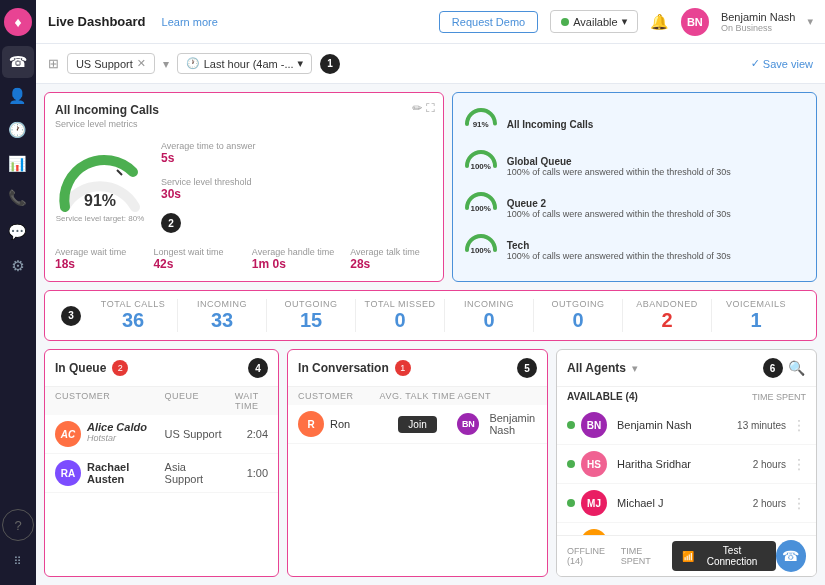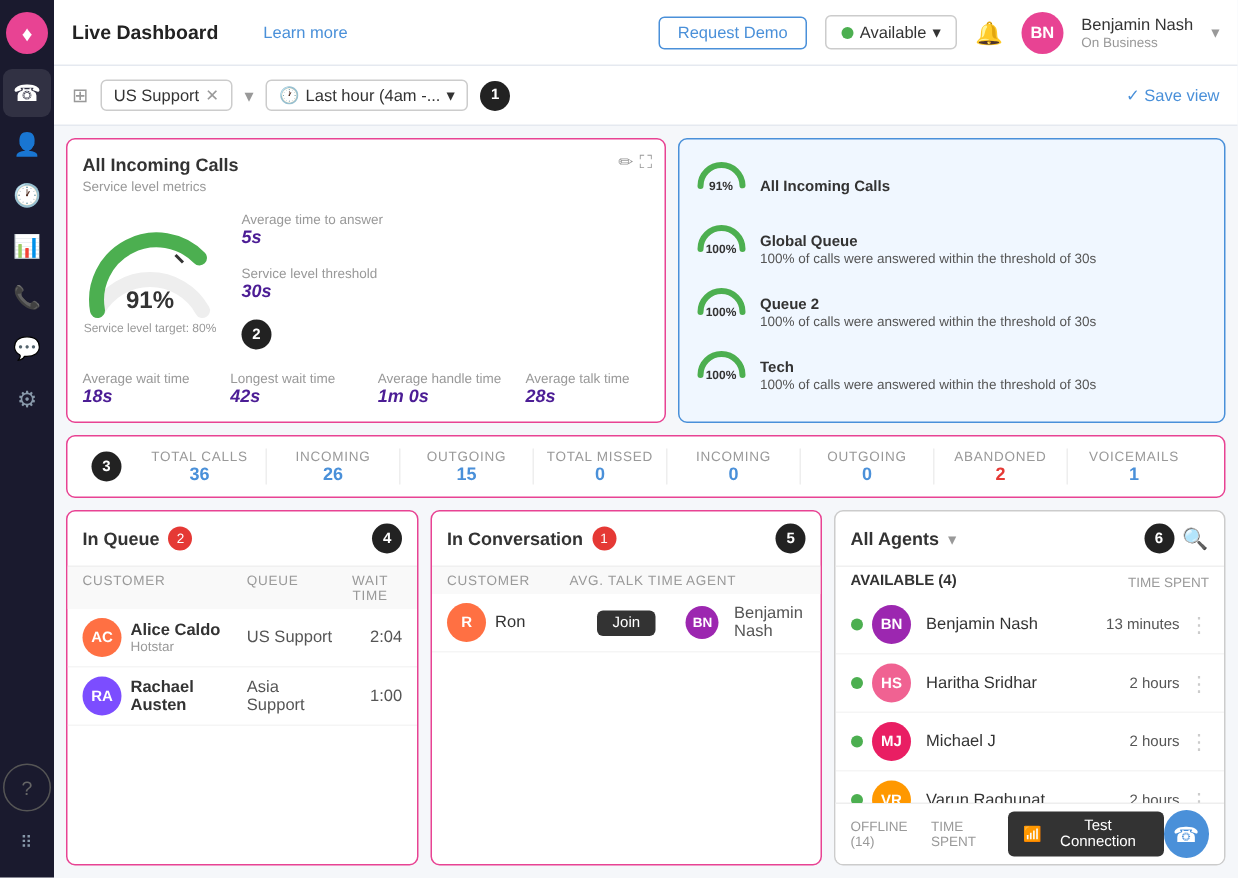--- a/index.html
+++ b/index.html
@@ -25,21 +25,21 @@
 
     
     .main { position: absolute; left: 36px; top: 0; right: 0; bottom: 0; display: flex; flex-direction: column; }
 
     
     .header {
       height: 44px; background: #fff; border-bottom: 1px solid #e5e9f0;
       display: flex; align-items: center; padding: 0 12px; gap: 12px;
     }
     .header-title { font-size: 13px; font-weight: 600; color: #222; }
-    .header-learn { font-size: 11px; color: #4a90d9; margin-left: 18px; }
+    .header-learn { font-size: 11px; color: #4a90d9; margin-left: 4px; }
     .header-spacer { flex: 1; }
     .header-btn {
       border: 1px solid #ccc; border-radius: 4px; padding: 4px 12px;
       font-size: 11px; cursor: pointer; display: flex; align-items: center; gap: 4px;
       background: #fff; color: #333;
     }
     .header-btn.primary { background: #fff; border-color: #4a90d9; color: #4a90d9; }
     .header-status {
       border: 1px solid #ccc; border-radius: 4px; padding: 4px 10px;
       font-size: 11px; cursor: pointer; display: flex; align-items: center; gap: 4px;
@@ -89,42 +89,42 @@
     .metrics-card-title { font-size: 12px; font-weight: 600; color: #333; margin-bottom: 2px; }
     .metrics-card-sub { font-size: 9px; color: #999; margin-bottom: 6px; }
     .metrics-main { display: flex; gap: 16px; flex: 1; }
     .gauge-area { display: flex; flex-direction: column; align-items: center; justify-content: center; }
     .gauge-wrapper { position: relative; width: 90px; height: 60px; }
     .gauge-text { position: absolute; bottom: 0; left: 50%; transform: translateX(-50%); font-size: 18px; font-weight: bold; color: #333; }
     .gauge-label { font-size: 9px; color: #999; text-align: center; margin-top: 2px; }
     .metrics-right { flex: 1; display: flex; flex-direction: column; justify-content: space-around; }
     .metric-row { display: flex; flex-direction: column; }
     .metric-label { font-size: 9px; color: #999; }
-    .metric-value { font-size: 12px; font-weight: 600; color: #4c1d95; font-style: italic; }
+    .metric-value { font-size: 12px; font-weight: 600; color: #be185d; }
     .metrics-bottom { display: flex; gap: 16px; margin-top: 8px; }
     .metric-item { flex: 1; }
     .card-icons { position: absolute; top: 8px; right: 8px; display: flex; gap: 4px; color: #999; font-size: 12px; }
 
     .queues-card { flex: 1; display: flex; flex-direction: column; gap: 4px; background: #f0f7ff; border: 1.5px solid #4a90d9; }
     .queue-row { display: flex; align-items: center; gap: 8px; padding: 3px 0; }
     .queue-row-title { font-size: 10px; font-weight: 600; color: #333; }
     .queue-row-sub { font-size: 9px; color: #555; }
     .mini-gauge { position: relative; width: 36px; height: 36px; flex-shrink: 0; }
     .queue-info { flex: 1; }
     .queue-pct { font-size: 11px; font-weight: bold; color: #333; position: absolute; top: 50%; left: 50%; transform: translate(-50%,-50%); }
 
     
     .stats-bar {
       background: #fff; border: 1.5px solid #e84393; border-radius: 6px;
       display: flex; align-items: center; padding: 8px 16px; gap: 0;
     }
     .stat-item { flex: 1; text-align: center; border-right: 1px solid #eee; padding: 0 8px; }
     .stat-item:last-child { border-right: none; }
     .stat-label { font-size: 9px; color: #999; text-transform: uppercase; letter-spacing: 0.5px; }
-    .stat-value { font-size: 12px; font-weight: 700; color: #4a90d9; }
+    .stat-value { font-size: 20px; font-weight: 700; color: #4a90d9; }
     .stat-value.red { color: #e53935; }
 
     
     .bottom-row { display: flex; gap: 8px; flex: 1; min-height: 0; }
     .bottom-card { background: #fff; border-radius: 6px; border: 1.5px solid #e84393; overflow: hidden; display: flex; flex-direction: column; }
     .queue-card { flex: 0.9; }
     .conv-card { flex: 1; }
     .agents-card { flex: 1; border-color: #ccc; }
 
     .bc-header { padding: 8px 10px; border-bottom: 1px solid #f0f0f0; display: flex; align-items: center; gap: 6px; }
@@ -347,21 +347,21 @@
 
     <div class="stats-bar">
       <div class="step-badge" style="margin-right:8px;">3</div>
       <div id="stat-items" style="display:flex;flex:1;">
           <div class="stat-item">
     <div class="stat-label">TOTAL CALLS</div>
     <div class="stat-value ">36</div>
   </div>
           <div class="stat-item">
     <div class="stat-label">INCOMING</div>
-    <div class="stat-value ">26</div>
+    <div class="stat-value ">33</div>
   </div>
           <div class="stat-item">
     <div class="stat-label">OUTGOING</div>
     <div class="stat-value ">15</div>
   </div>
           <div class="stat-item">
     <div class="stat-label">TOTAL MISSED</div>
     <div class="stat-value ">0</div>
   </div>
           <div class="stat-item">
@@ -392,21 +392,21 @@
           <div class="bc-spacer"></div>
           <div class="step-badge">4</div>
         </div>
         <div class="table-header">
           <span style="flex:1.8">CUSTOMER</span>
           <span style="flex:1">QUEUE</span>
           <span style="flex:0.7;text-align:center">WAIT TIME</span>
         </div>
         <div id="queue-table-rows" class="scrollable">
             <div class="table-row">
-    <div style="display:flex;align-items:center;flex:1.8;">
+    <div style="display:flex;align-items:flex-start;flex:1.8;font-style:italic;">
       <div class="avatar-sm" style="background:#ff7043;">AC</div>
       <div>
         <div class="in-queue-name">Alice Caldo</div>
         <div class="in-queue-sub">Hotstar</div>
       </div>
     </div>
     <div class="col-queue">US Support</div>
     <div class="col-wait">2:04</div>
   </div>
             <div class="table-row">

